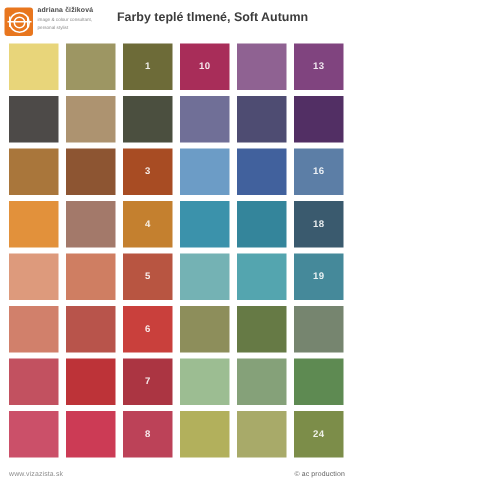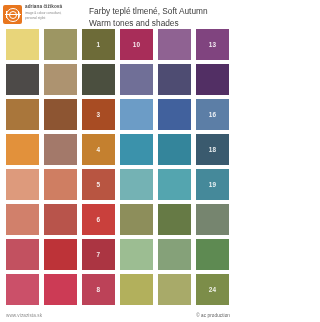--- a/index.html
+++ b/index.html
@@ -103,22 +103,23 @@
   }
   .brand-sub {
     font-size: 3.1px;
     color: #8a8a8a;
     line-height: 1.35;
     margin-top: 1.2px;
     white-space: nowrap;
   }
 
   .titles {
-    margin-left: 12px;
+    margin-left: 1px;
     padding-top: 1px;
+    font-weight: bold;
   }
   .title-line {
     font-size: 8.3px;
     color: #3c3c3c;
     line-height: 1.45;
     white-space: nowrap;
   }
 
   
   .grid {
@@ -189,21 +190,20 @@
       </div>
       <div class="brand-text">
         <div class="brand-name">adriana čižiková</div>
         <div class="brand-sub">image &amp; colour consultant,</div>
         <div class="brand-sub">personal stylist</div>
       </div>
     </div>
 
     <div class="titles">
       <div class="title-line">Farby teplé tlmené, Soft Autumn</div>
-      <div class="title-line">Warm tones and shades</div>
     </div>
 
   </div>
 
   <div class="grid" id="swatch-grid">
       <div class="swatch" style="background: rgb(232, 213, 122);"></div>
       <div class="swatch" style="background: rgb(157, 150, 99);"></div>
       <div class="swatch" style="background: rgb(109, 107, 56);">
         <span class="swatch-num">1</span>
       </div>

